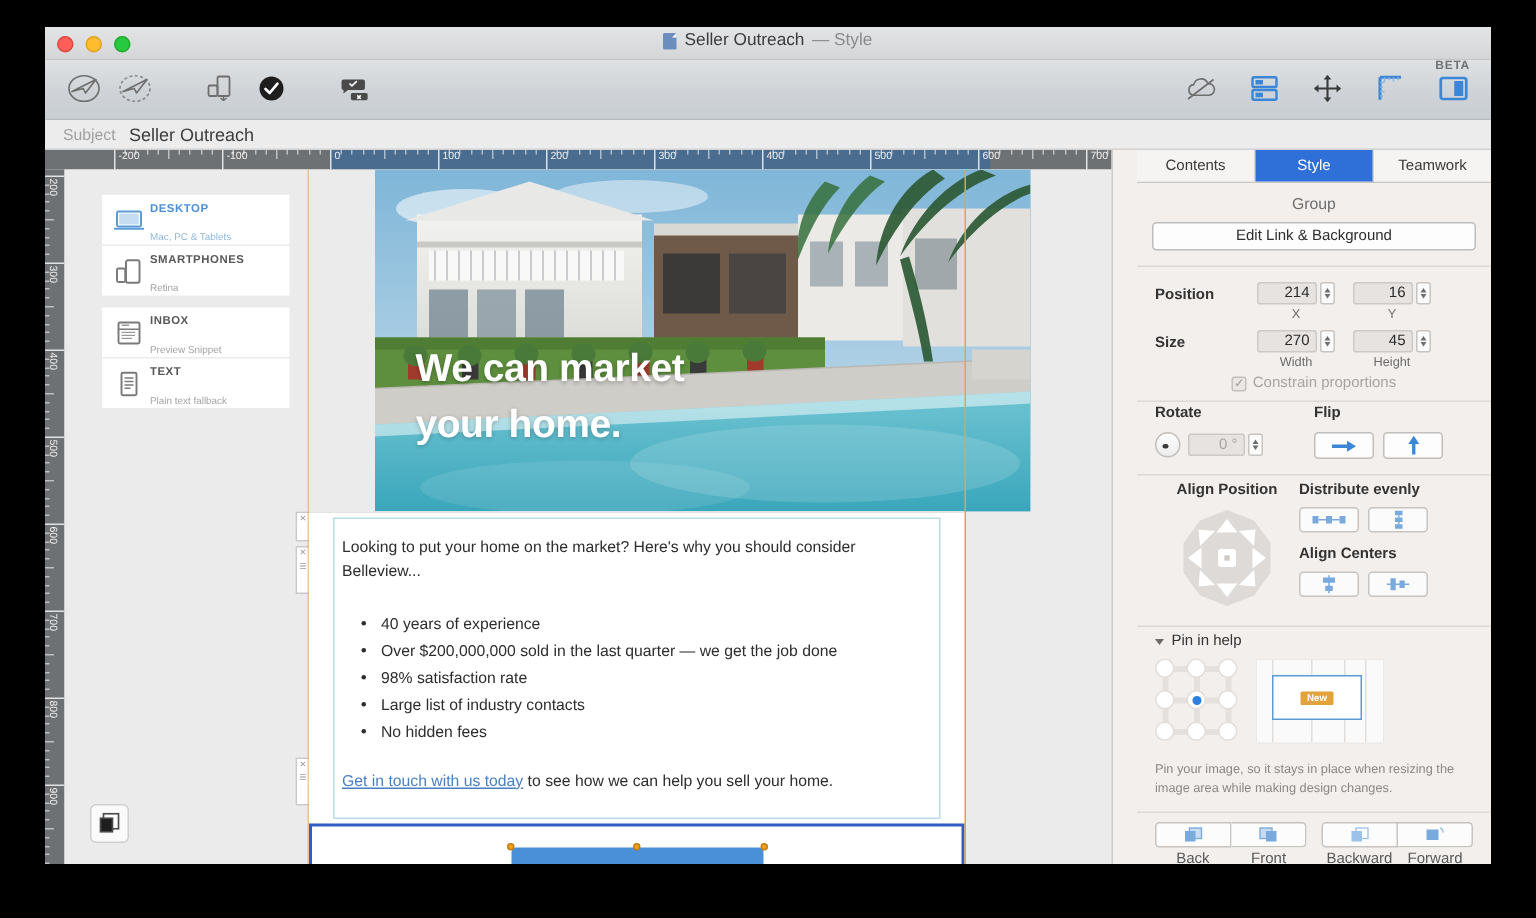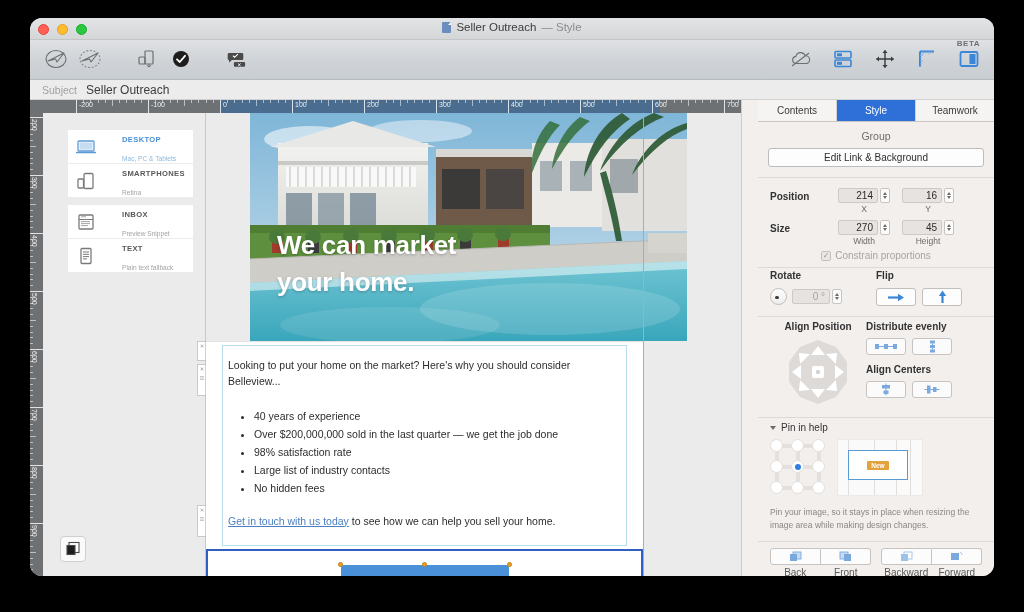--- a/index.html
+++ b/index.html
@@ -8,21 +8,21 @@
     width: 1024px; height: 612px;
     background: #000; overflow: hidden;
     font-family: "Liberation Sans", sans-serif;
     -webkit-font-smoothing: antialiased;
   }
   .app-window {
     position: absolute;
     left: 30px; top: 18px;
     width: 964px; height: 558px;
     background: #ececec;
-    border-radius: 12px;
+    border-radius: 0;
     overflow: hidden;
     box-shadow: 0 6px 26px rgba(0,0,0,.55);
   }
 
   
   .titlebar {
     position: relative;
     height: 22px;
     background: linear-gradient(#e3e4e5, #d4d6d8);
     border-bottom: 1px solid #c3c5c7;
@@ -112,21 +112,21 @@
   .canvas {
     position: absolute; left: 13px; top: 13px;
     width: 732px; height: 463px;
     background: #ebebeb; overflow: hidden;
   }
 
   
   .devices { position: absolute; left: 25px; top: 17px; width: 125px; }
   .device {
     background: #fff; height: 33px; margin-bottom: 1px;
-    display: flex; align-items: center; padding: 0 7px; gap: 25px;
+    display: flex; align-items: center; padding: 0 7px; gap: 3px;
   }
   .device.spaced { margin-top: 8px; }
   .device .dev-ico { width: 22px; height: 22px; flex: 0 0 22px;
     display: flex; align-items: center; justify-content: center; }
   .dev-txt { line-height: 1.15; }
   .dev-title { font-size: 7.6px; font-weight: bold; letter-spacing: .35px; color: #585858; }
   .dev-sub { font-size: 6.6px; color: #a4a4a4; margin-top: 1px; }
   .device.active .dev-title { color: #4a90d9; }
   .device.active .dev-sub { color: #8fb8dd; }
 

